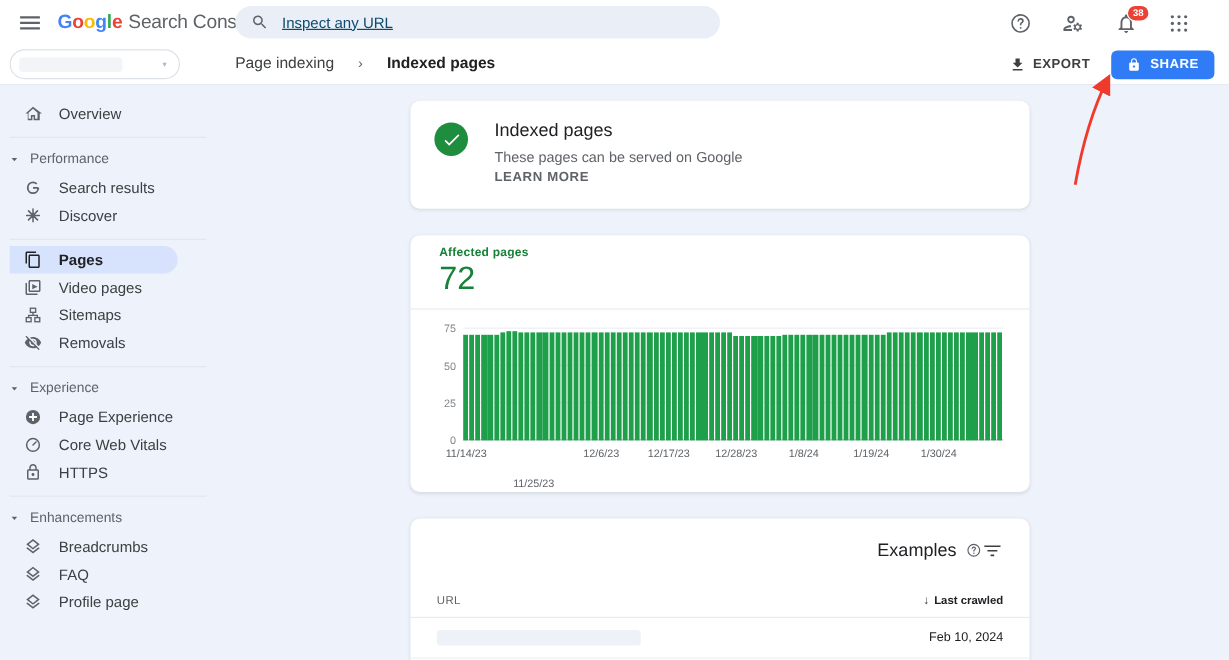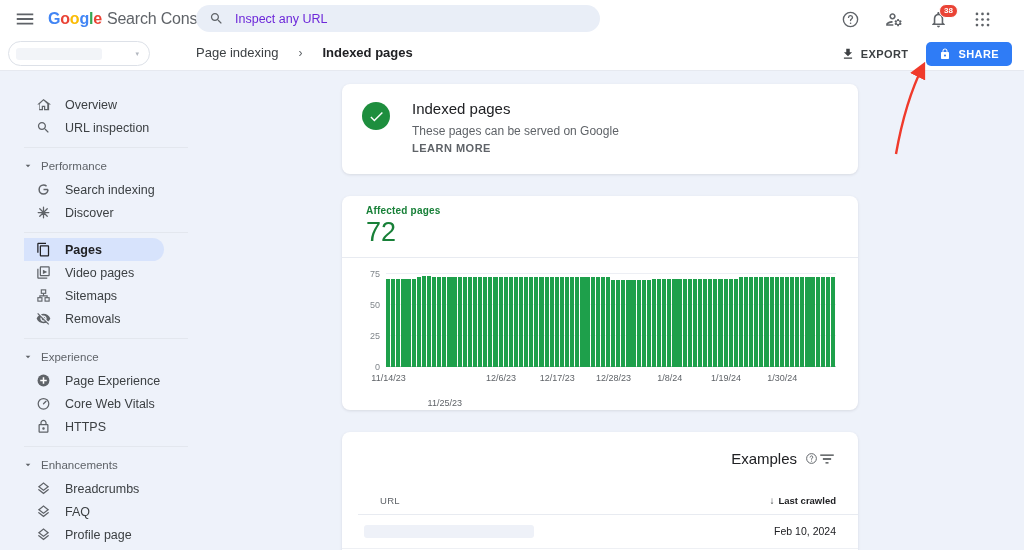--- a/index.html
+++ b/index.html
@@ -8,39 +8,39 @@
   svg{display:block;}
 
   
   .header{position:absolute;top:0;left:0;right:0;height:71px;background:#fff;border-bottom:1px solid #e6e9f0;z-index:2;}
   .topbar{position:relative;height:38px;display:flex;align-items:center;}
   .hamburger{margin-left:14px;width:22px;height:22px;border:none;background:none;color:#5f6368;cursor:pointer;}
   .logo{display:flex;align-items:baseline;margin-left:12px;font-size:16px;letter-spacing:-0.2px;}
   .logo .gname{font-weight:bold;}
   .logo .pname{color:#5f6368;margin-left:5px;font-weight:normal;}
   .searchbar{position:absolute;left:196px;top:5px;width:404px;height:27px;background:#e9eef7;border-radius:14px;display:flex;align-items:center;padding-left:13px;gap:11px;cursor:text;}
-  .searchbar .ph{font-size:12.5px;color:#6d28d9;}
+  .searchbar .ph{font-size:12.5px;color:#0c4a6e;text-decoration:underline;}
   .topbar-icons{position:absolute;right:32px;top:0;height:38px;display:flex;align-items:center;gap:25px;color:#5f6368;}
   .tb-icon{position:relative;width:19px;height:19px;cursor:pointer;}
   .badge{position:absolute;top:-6px;right:-10px;background:#ea4335;color:#fff;font-size:8px;font-weight:bold;line-height:1;padding:2px 4px;border-radius:8px;border:1px solid #fff;}
 
   .subbar{position:absolute;top:38px;left:0;right:0;height:32px;}
   .breadcrumb{position:absolute;left:196px;top:7px;font-size:13px;color:#3c4043;display:flex;align-items:center;gap:20px;}
   .breadcrumb .cur{font-weight:bold;color:#202124;}
   .breadcrumb .sep{color:#5f6368;font-size:12px;}
   .actions{position:absolute;right:12px;top:0;height:32px;display:flex;align-items:center;gap:12px;}
   .export-btn{display:flex;align-items:center;gap:6px;background:none;border:none;font-family:inherit;font-size:11px;font-weight:bold;letter-spacing:.4px;color:#3c4043;cursor:pointer;padding:4px 6px;}
   .share-btn{display:flex;align-items:center;gap:7px;background:#2f7cf6;border:none;border-radius:5px;font-family:inherit;font-size:11px;font-weight:bold;letter-spacing:.4px;color:#fff;cursor:pointer;padding:6px 13px;}
 
   .property-selector{position:absolute;left:8px;top:41px;width:142px;height:25px;background:#fff;border:1px solid #dde1e8;border-radius:13px;display:flex;align-items:center;justify-content:space-between;padding:0 10px 0 7px;cursor:pointer;}
   .prop-blur{width:86px;height:12px;border-radius:3px;background:#f2f4f8;}
   .prop-caret{color:#b3b8c0;font-size:7px;}
 
   
-  .sidebar{position:absolute;left:16px;top:71px;width:180px;bottom:0;padding-top:17px;overflow:hidden;}
+  .sidebar{position:absolute;left:0;top:71px;width:180px;bottom:0;padding-top:7px;overflow:hidden;}
   .side-section{padding:5px 0 6px;}
   .side-section + .side-section{border-top:1px solid #e3e7ee;margin:2px 8px 0;padding-left:0;}
   .section-header{display:flex;align-items:center;gap:9px;padding:7px 0 6px 8px;font-size:11.5px;color:#5f6368;cursor:pointer;}
   .side-section + .side-section .section-header{padding-left:0;}
   .chev{width:8px;height:8px;color:#5f6368;flex:0 0 auto;}
   .sidebar-item{display:flex;align-items:center;gap:14px;height:23px;padding-left:20px;margin-right:32px;font-size:12.5px;color:#3c4043;border-radius:0 14px 14px 0;cursor:pointer;}
   .side-section + .side-section .sidebar-item{padding-left:12px;margin-right:24px;}
   .sidebar-item .icn{width:15px;height:15px;color:#5f6368;flex:0 0 auto;}
   .sidebar-item.selected{background:#d7e3fc;font-weight:bold;color:#202124;}
   .sidebar-item.selected .icn{color:#202124;}
@@ -65,21 +65,21 @@
   .gridline.baseline{background:#bcc1c9;}
   .ylabel{position:absolute;left:-32px;width:26px;text-align:right;font-size:9px;color:#80868b;transform:translateY(50%);}
   .bar{position:absolute;bottom:0;}
   .xlabel{position:absolute;top:100%;margin-top:6px;transform:translateX(-50%);font-size:9px;color:#5f6368;white-space:nowrap;}
 
   .examples-card{padding-top:18px;min-height:160px;}
   .examples-head{display:flex;justify-content:flex-end;align-items:flex-start;padding:0 22px;}
   .examples-title{display:flex;align-items:center;gap:8px;font-size:15px;color:#202124;}
   .help-sm{width:13px;height:13px;color:#5f6368;cursor:pointer;}
   .filter-btn{width:18px;height:18px;border:none;background:none;color:#3c4043;cursor:pointer;padding:0;}
-  .table-header{display:flex;justify-content:space-between;align-items:center;margin-top:27px;padding:0 22px 8px;border-bottom:1px solid #e8ebf1;margin-left:16px;}
+  .table-header{display:flex;justify-content:space-between;align-items:center;margin-top:27px;padding:0 22px 8px;border-bottom:1px solid #e8ebf1;}
   .col-url{font-size:9.5px;color:#5f6368;letter-spacing:.3px;}
   .col-crawled{display:flex;align-items:center;gap:4px;font-size:9.5px;font-weight:bold;color:#202124;cursor:pointer;}
   .sort-arrow{font-size:10px;font-weight:normal;color:#3c4043;}
   .ex-row{display:flex;justify-content:space-between;align-items:center;height:34px;padding:0 22px;border-bottom:1px solid #eef0f4;cursor:pointer;}
   .redacted{height:13px;border-radius:3px;background:#eef1f8;}
   .ex-date{font-size:10.5px;color:#202124;}
 
   .annotation-arrow{position:absolute;left:886px;top:56px;z-index:5;pointer-events:none;}
 </style>
 </head>
@@ -175,45 +175,37 @@
 <aside class="sidebar" id="sidebar">
     <div class="side-section">
       <div class="sidebar-item">
         <span class="icn">
           <svg viewBox="0 0 24 24" fill="currentColor">
             <path d="M12 5.7l6 5.4V19h-3.2v-5H9.2v5H6v-7.9l6-5.4M12 3L2 12h3v9h6.2v-5h1.6v5H21v-9h3L12 3z"></path>
           </svg>
         </span>
         <span>Overview</span>
       </div>
-      <div class="sidebar-item">
-        <span class="icn">
-          <svg viewBox="0 0 24 24" fill="currentColor">
-            <path d="M15.5 14h-.8l-.3-.3c1-1.1 1.6-2.6 1.6-4.2C16 5.9 13.1 3 9.5 3S3 5.9 3 9.5 5.9 16 9.5 16c1.6 0 3.1-.6 4.2-1.6l.3.3v.8l5 5 1.5-1.5-5-5zm-6 0C7 14 5 12 5 9.5S7 5 9.5 5 14 7 14 9.5 12 14 9.5 14z"></path>
-          </svg>
-        </span>
-        <span>URL inspection</span>
-      </div>
     </div>
     <div class="side-section">
       <div class="section-header">
         <span class="chev">
           <svg viewBox="0 0 24 24" fill="currentColor">
             <path d="M5 8l7 8 7-8z"></path>
           </svg>
         </span>
         <span>Performance</span>
       </div>
       <div class="sidebar-item">
         <span class="icn">
           <svg viewBox="0 0 24 24" fill="none" stroke="currentColor" stroke-width="2.4">
             <path d="M19 12h-7m7 0c0 4-3 7.2-7 7.2S5 16 5 12s3-7.2 7-7.2c1.9 0 3.6.7 4.9 2M19 12v2"></path>
           </svg>
         </span>
-        <span>Search indexing</span>
+        <span>Search results</span>
       </div>
       <div class="sidebar-item">
         <span class="icn">
           <svg viewBox="0 0 24 24" fill="none" stroke="currentColor" stroke-width="2" stroke-linecap="round">
             <path d="M12 3.5v17M3.5 12h17M6 6l12 12M18 6L6 18"></path>
           </svg>
         </span>
         <span>Discover</span>
       </div>
     </div>

